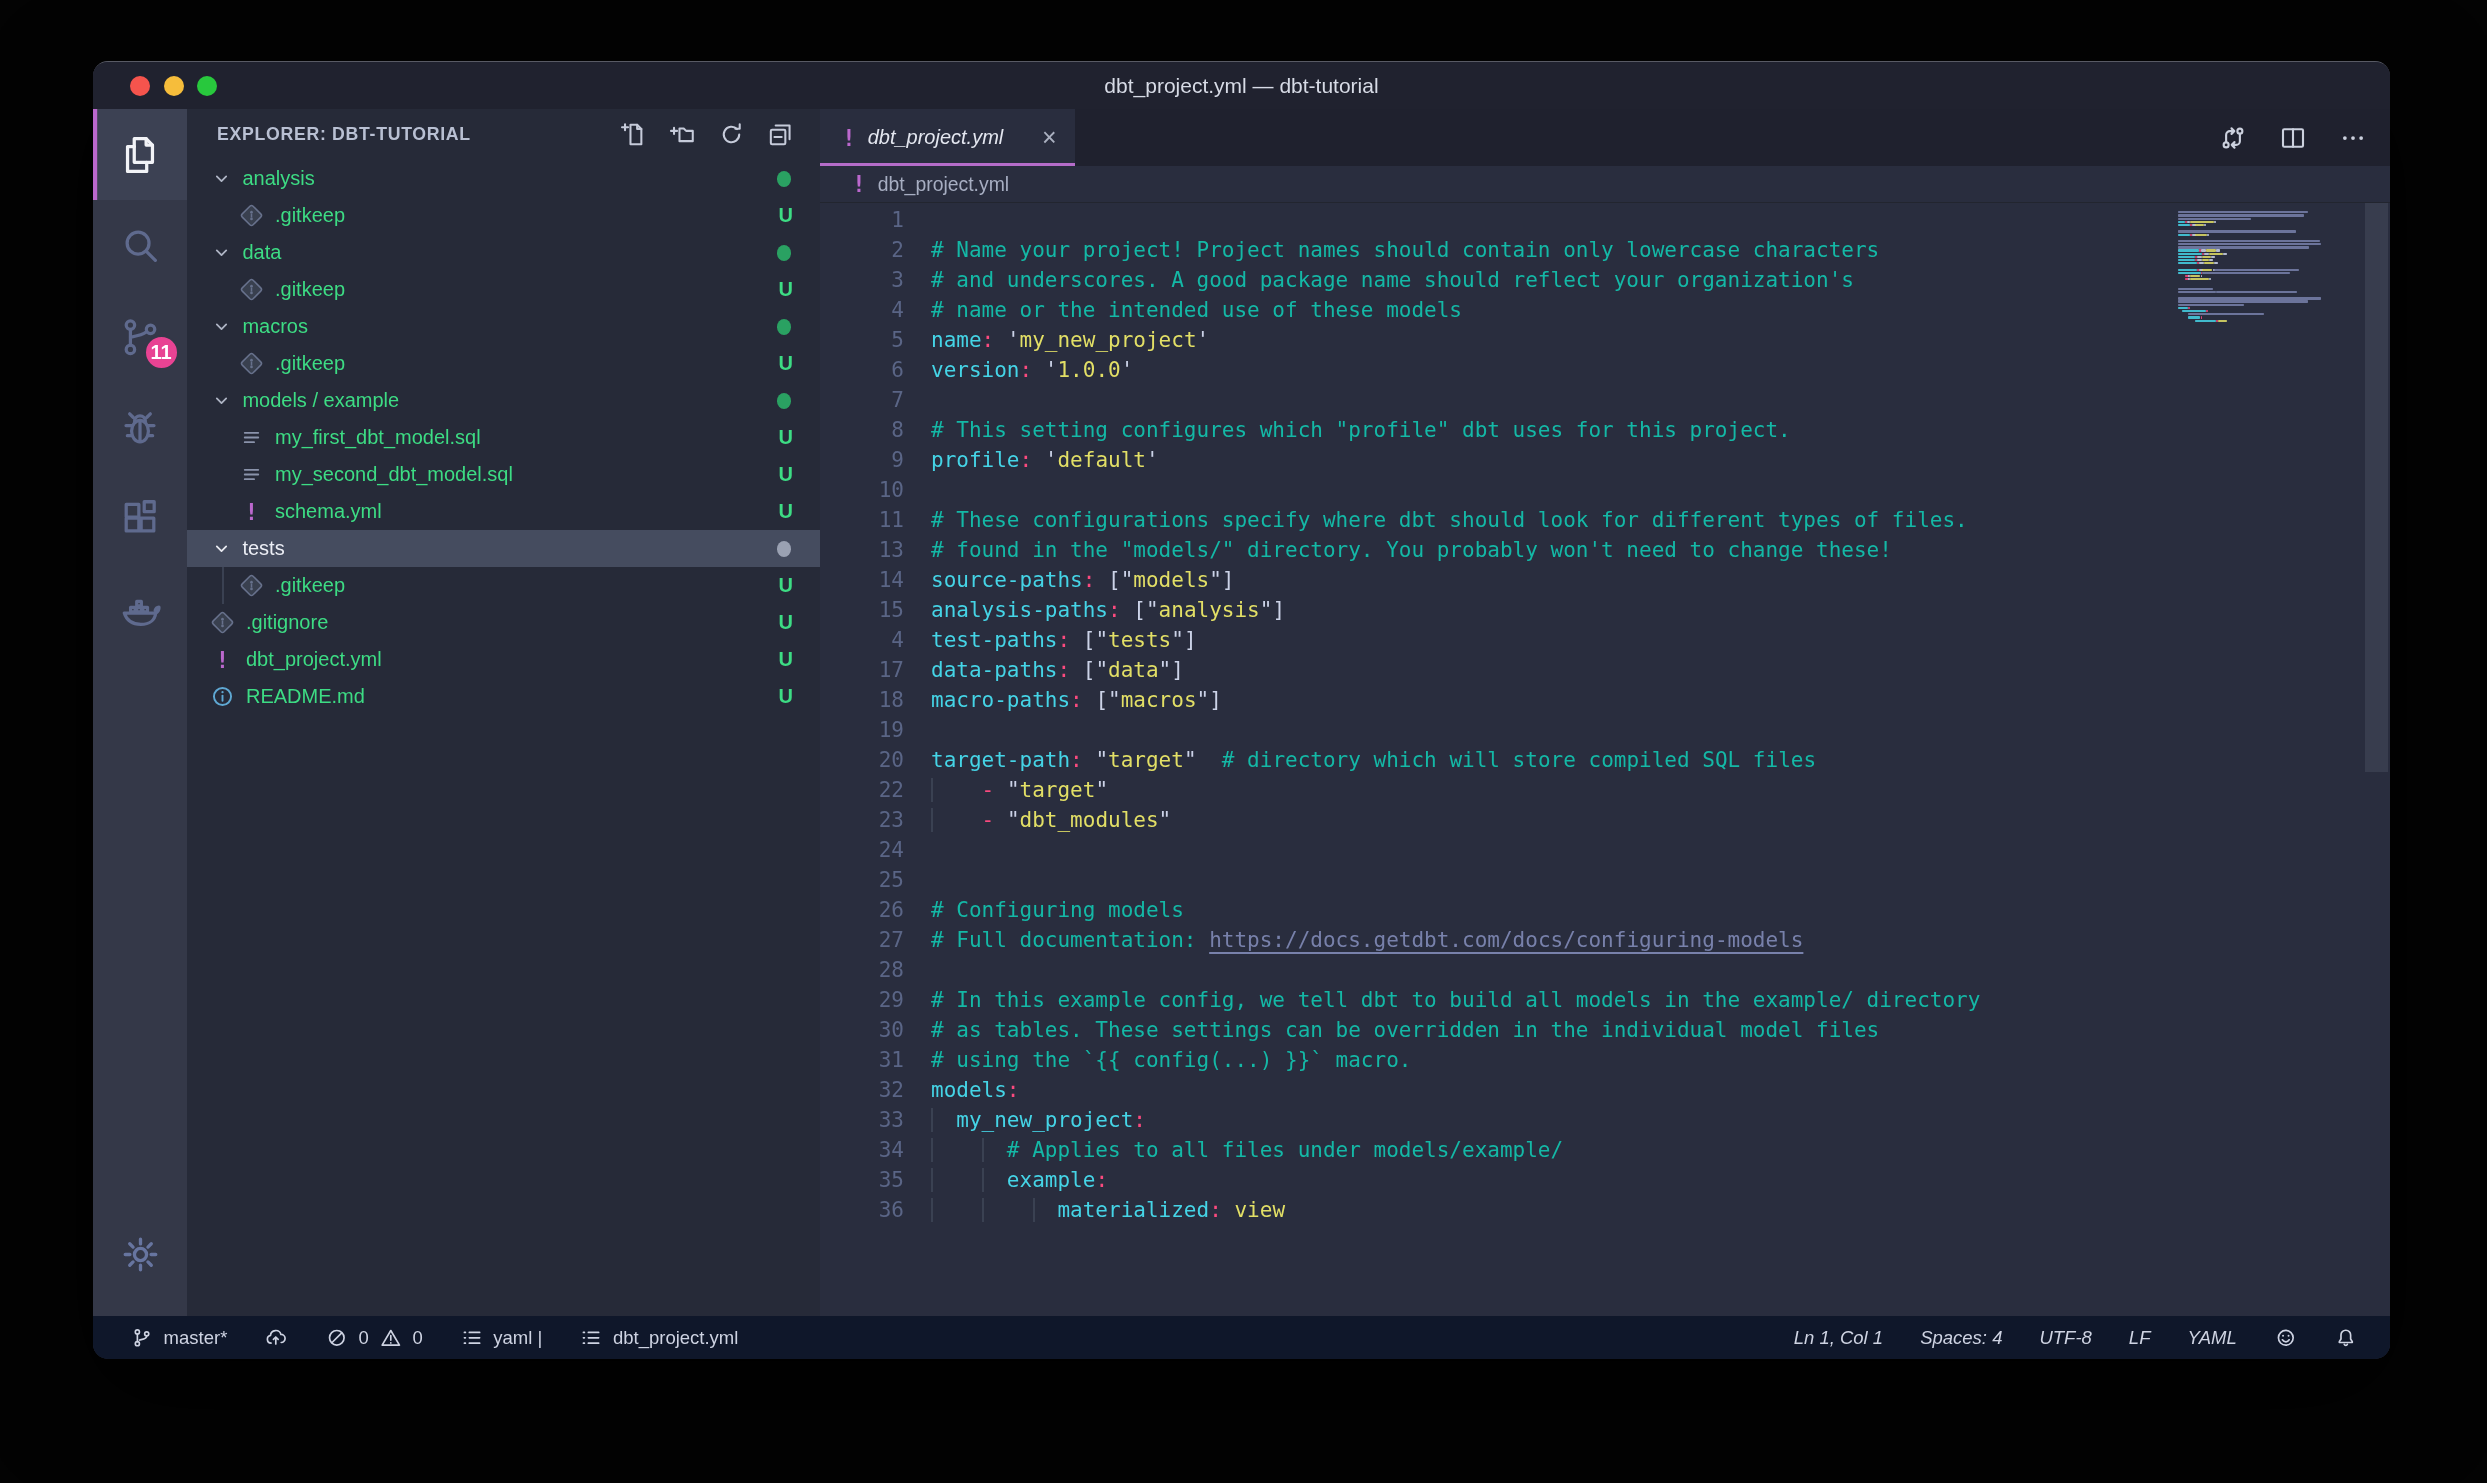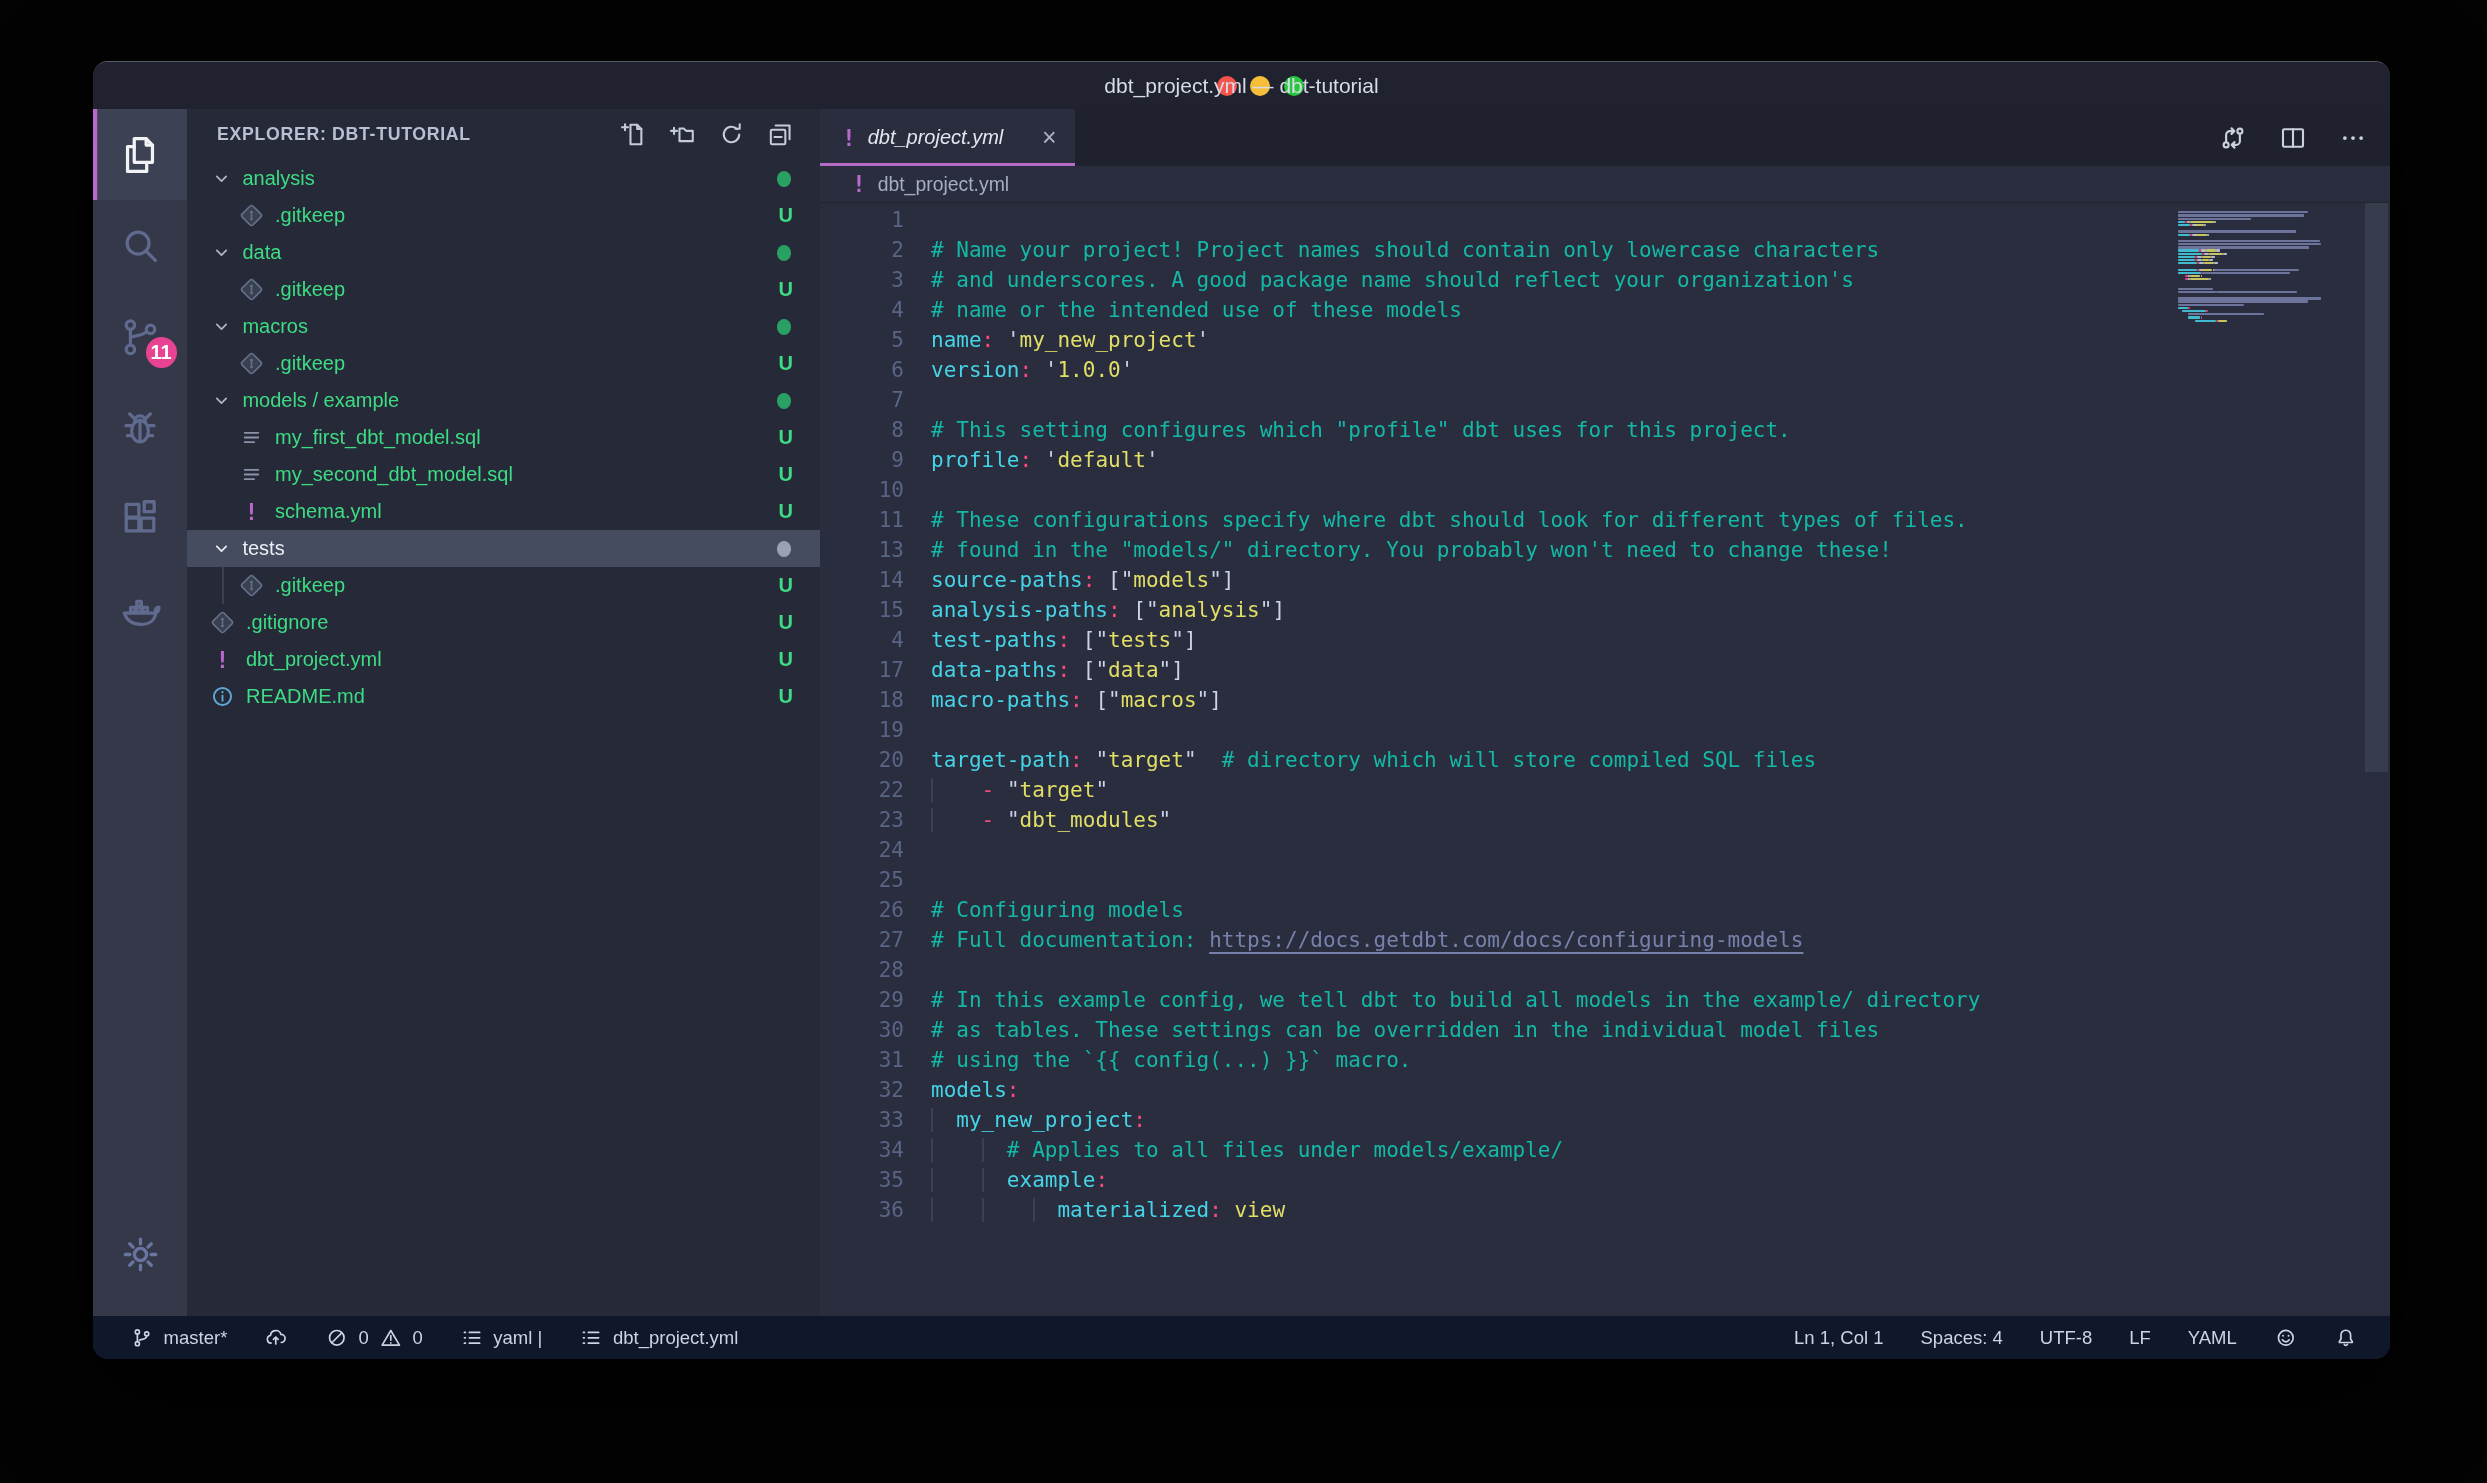--- a/index.html
+++ b/index.html
@@ -5,21 +5,21 @@
   * { margin:0; padding:0; box-sizing:border-box; }
   html,body { width:2487px; height:1484px; background:#030303; overflow:hidden;
               font-family:"Liberation Sans", sans-serif; }
 
   
   .window { position:absolute; left:93px; top:61px; width:2297px; height:1298px;
             background:#292d3e; border-radius:15px; overflow:hidden;
             box-shadow:0 34px 101px rgba(0,0,0,.9); border-top:1.7px solid #585a64; }
 
   
-  .titlebar { height:47px; background:#20222f; display:flex; align-items:center; position:relative;justify-content:center; }
+  .titlebar { height:47px; background:#20222f; display:flex; align-items:center; position:relative; }
   .traffic { display:flex; gap:13.5px; margin-left:37px; }
   .light { width:20px; height:20px; border-radius:50%; }
   .light.red{ background:#f5544d; } .light.yellow{ background:#f6bd3b; } .light.green{ background:#28c83d; }
   .wtitle { position:absolute; left:0; right:0; text-align:center; color:#d7dbe6; font-size:21px; }
 
   
   .main { display:flex; height:1207px; }
 
   
   .activitybar { width:94px; background:#343848; position:relative; flex:none; }
@@ -88,21 +88,21 @@
   
   .minimap { position:absolute; top:5px; right:35px; width:177px; }
   .mm-line { position:relative; height:3.2px; }
   .mm-seg { position:absolute; top:0; height:2.3px; border-radius:0.8px; opacity:.85; }
   .vscroll { position:absolute; top:0; right:1.7px; width:23.6px; height:569px; background:#3d4354; opacity:.75; }
 
   
   .statusbar { height:44px; background:#0f172a; display:flex; align-items:center; padding:0 32px 0 37px;
                color:#ced3e2; font-size:18.5px; }
   .sb-left { display:flex; align-items:center; gap:37px; }
-  .sb-right { margin-left:auto; display:flex; align-items:center; gap:37px; }
+  .sb-right { margin-left:auto; display:flex; align-items:center; gap:37px;font-style:italic; }
   .status-item { display:flex; align-items:center; gap:10px; white-space:nowrap; }
   .status-item svg { width:23.6px; height:23.6px; }
 
   svg { display:block; }
 </style>
 </head>
 <body>
 
 <div class="window">
 

